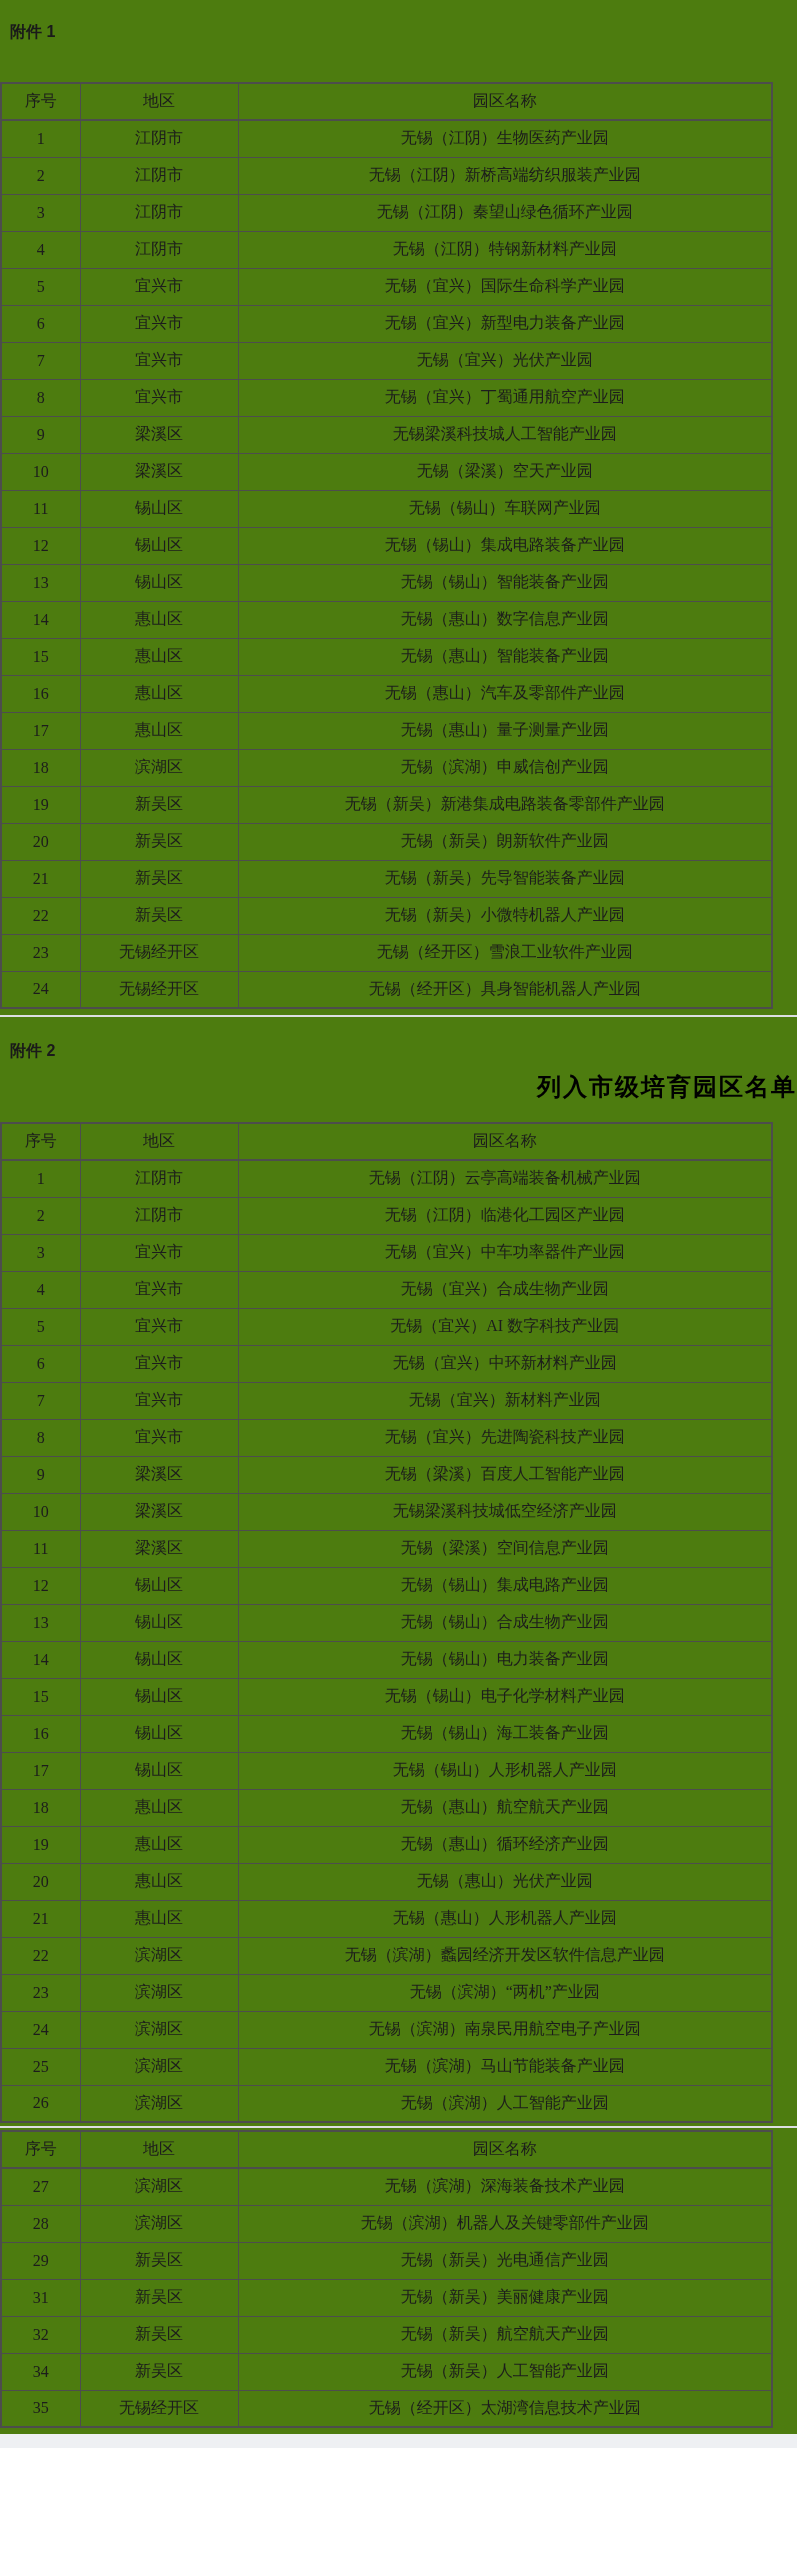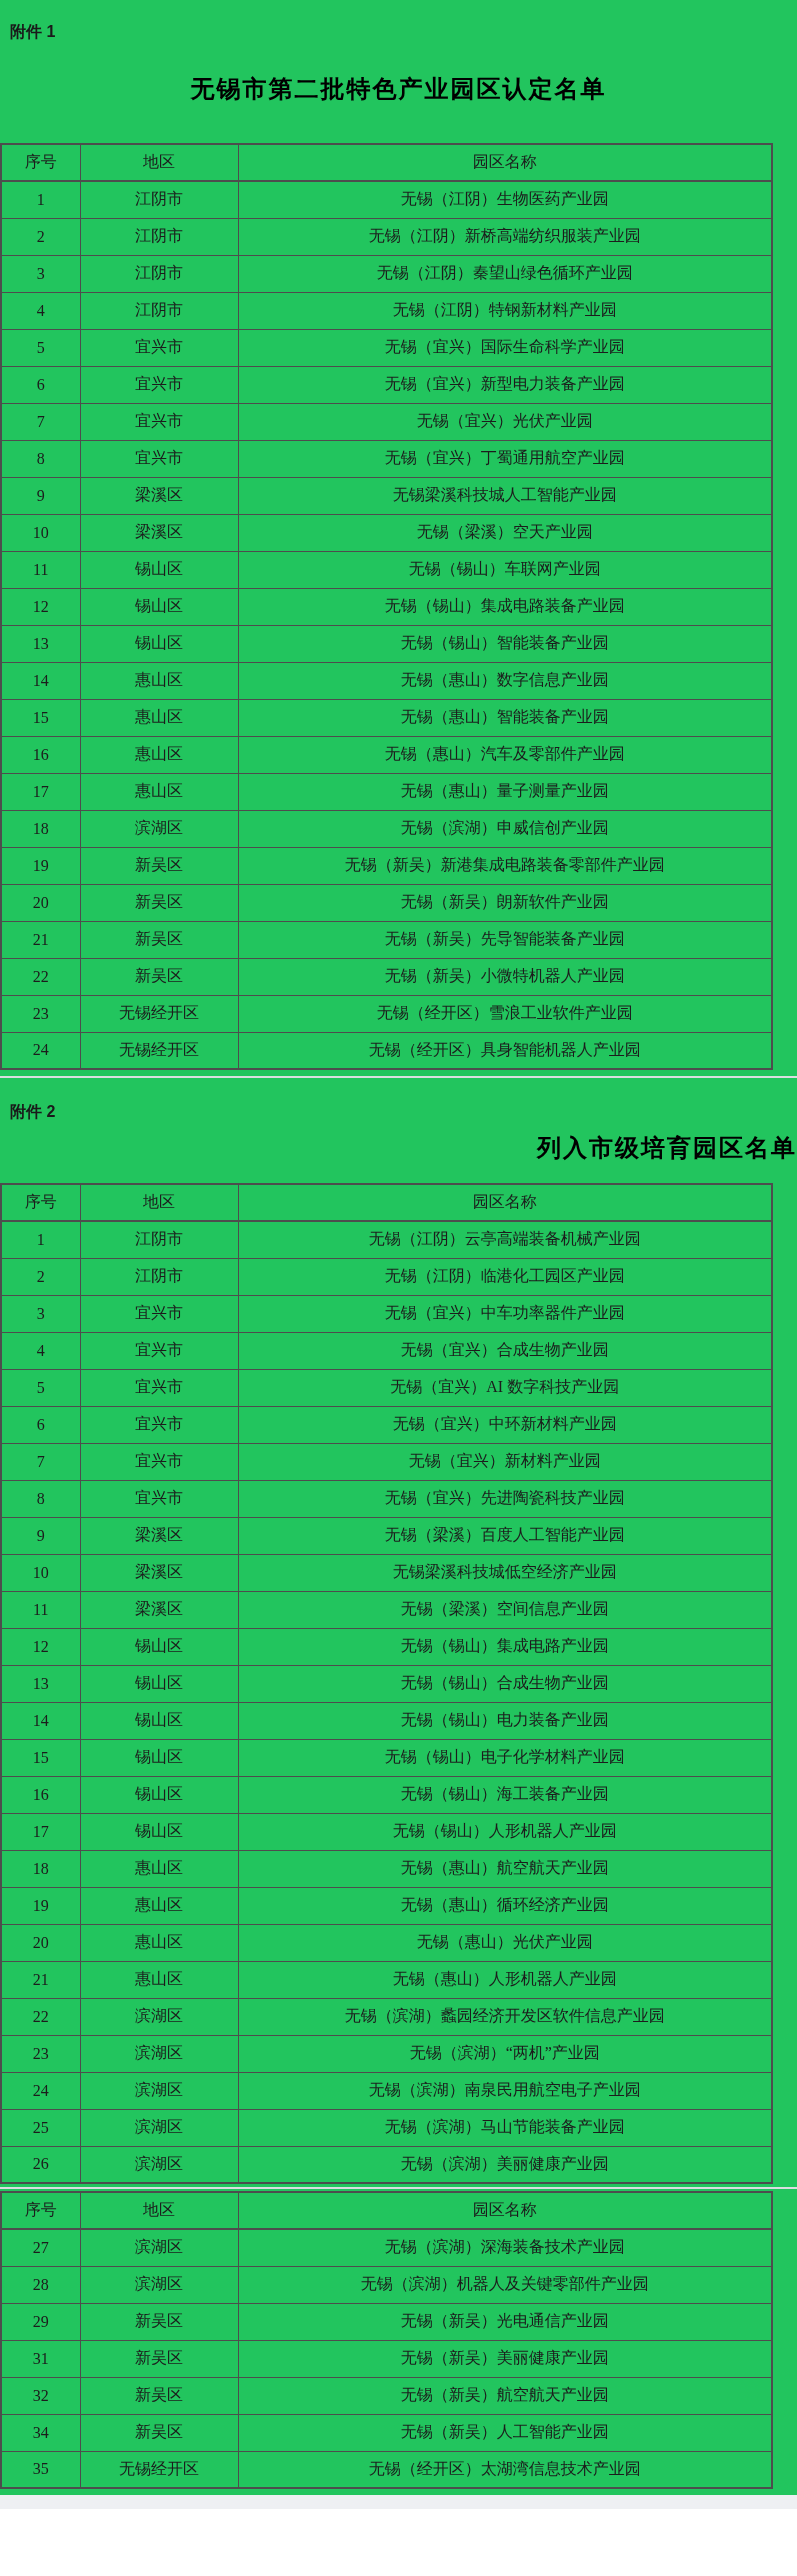--- a/index.html
+++ b/index.html
@@ -6,21 +6,21 @@
     margin: 0;
     padding: 0;
     background: #ffffff;
   }
   body {
     width: 797px;
     font-family: "Liberation Serif", "DejaVu Serif", serif;
     color: #1c1c1c;
   }
   .page {
-    background: #22c55e;
+    background: #4d7c0f;
   }
   .page1 { padding-top: 22px; padding-bottom: 6px; }
   .page2 { padding-top: 24px; padding-bottom: 3px; }
   .page3 { padding-top: 2px;  padding-bottom: 6px; }
   .page-divider {
     height: 2px;
     background: #dcdee1;
   }
   .bottom-gap {
     height: 14px;
@@ -70,21 +70,20 @@
   .park-table col.c2 { width: 534px; }
   table.t1 tr { height: 37px; }
   table.t2 tr { height: 37px; }
   table.t3 tr { height: 37px; }
 </style>
 </head>
 <body>
 
 <div class="page page1">
   <div class="attachment-label">附件 1</div>
-  <div class="doc-title">无锡市第二批特色产业园区认定名单</div>
   <table class="park-table t1">
     <colgroup>
         <col class="c0">
         <col class="c1">
         <col class="c2">
       </colgroup>
   <thead>
         <tr>
           <th>序号</th>
           <th>地区</th>
@@ -356,21 +355,21 @@
           <td>无锡（滨湖）南泉民用航空电子产业园</td>
         </tr>
         <tr>
           <td>25</td>
           <td>滨湖区</td>
           <td>无锡（滨湖）马山节能装备产业园</td>
         </tr>
         <tr>
           <td>26</td>
           <td>滨湖区</td>
-          <td>无锡（滨湖）美丽健康产业园</td>
+          <td>无锡（滨湖）人工智能产业园</td>
         </tr>
       </tbody>
     </table>
 </div>
 
 <div class="page-divider"></div>
 
 <div class="page page3">
   <table class="park-table t3">
     <colgroup>

